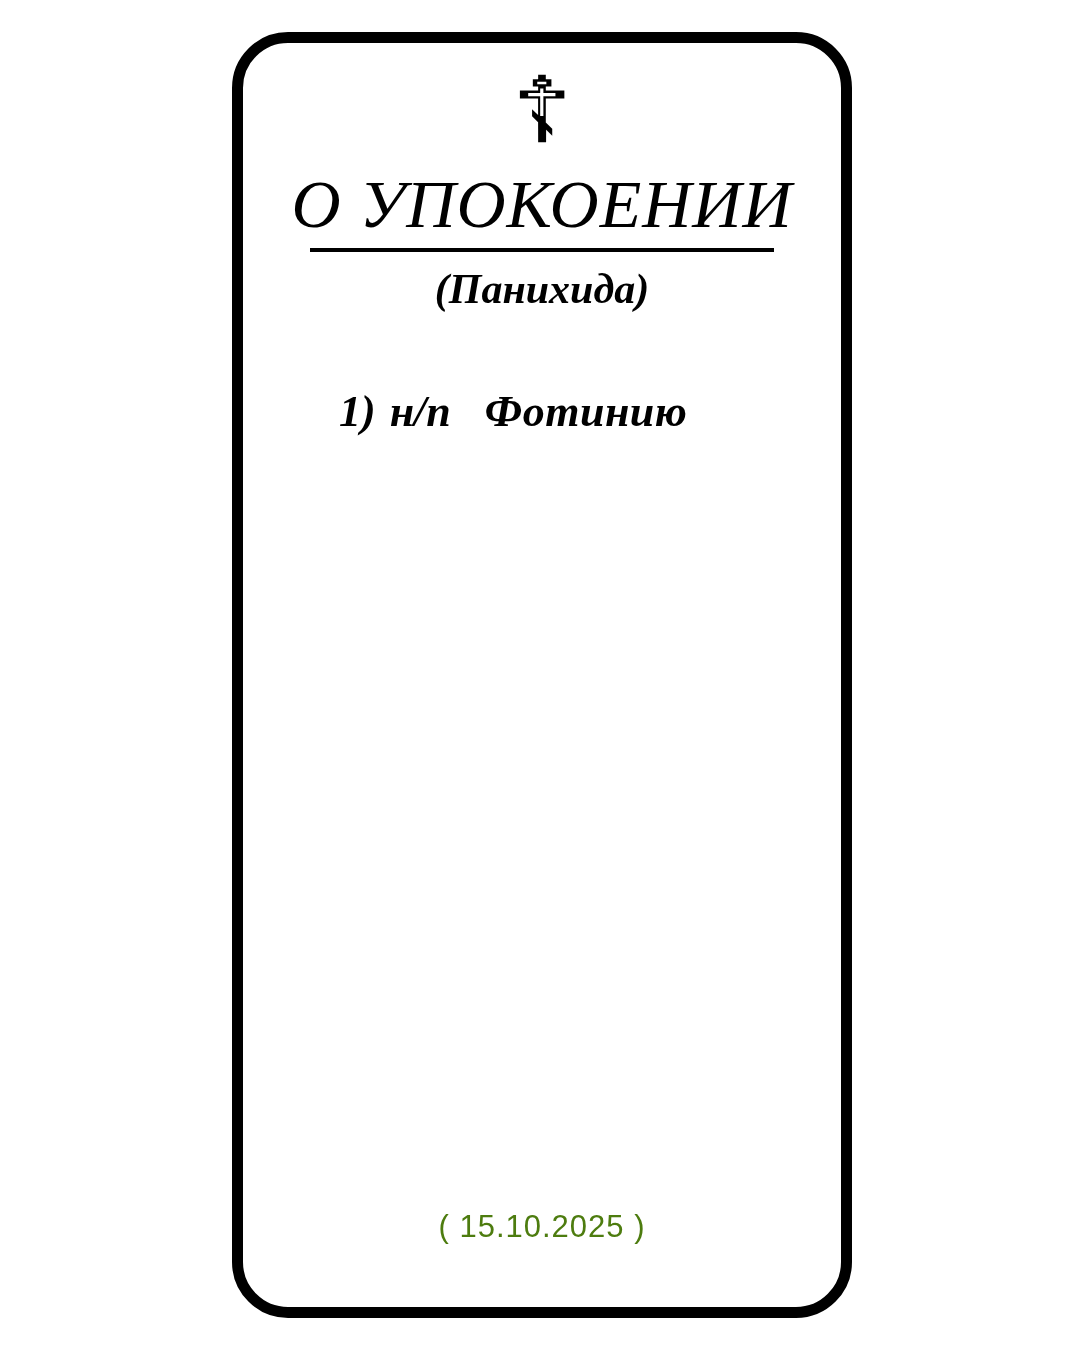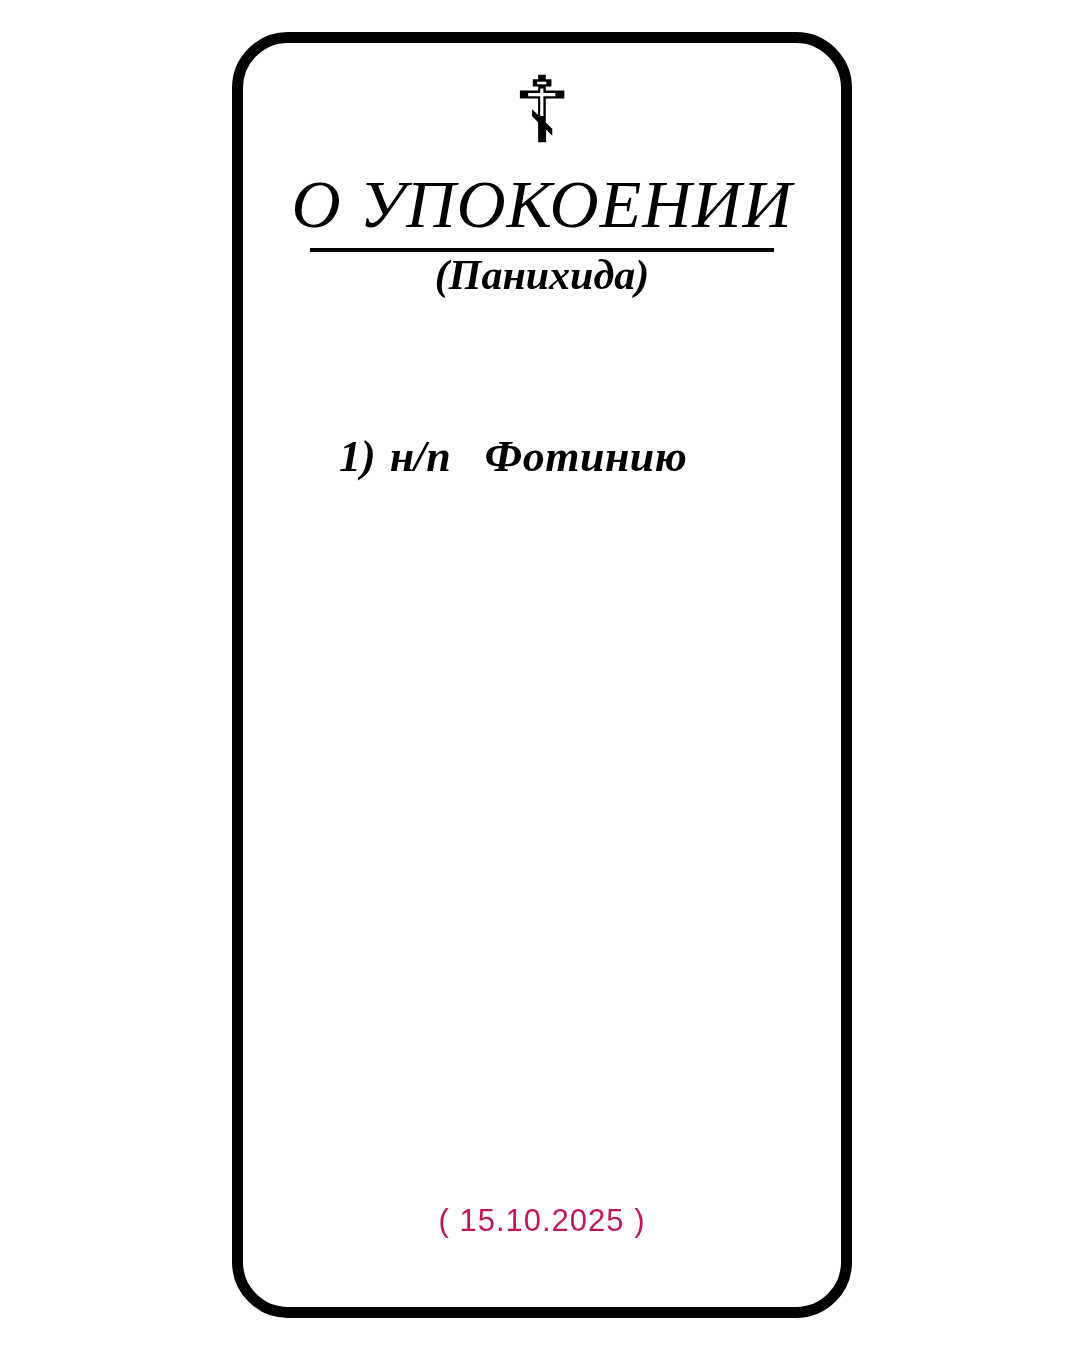--- a/index.html
+++ b/index.html
@@ -78,20 +78,21 @@
     width: 464px;
     height: 4px;
     background: #000000;
     margin: 8px auto 0 auto;
   }
   .title-sub {
     font-family: "Liberation Serif", serif;
     font-style: italic;
     font-weight: bold;
     font-size: 42px;
+    margin-top: 14px;
     line-height: 1.1;
   }
 
   
   .names-list {
     position: absolute;
     top: 340px;
     left: 96px;
     right: 40px;
   }
@@ -107,36 +108,35 @@
   }
   .name-index {
     margin-right: 14px;
   }
   .name-prefix {
     margin-right: 34px;
     text-align: center;
   }
   .name-text {
     letter-spacing: 0.5px;
-    margin-top: 45px;
   }
 
   
   .date-footer {
     position: absolute;
-    bottom: 68px;
+    bottom: 62px;
     left: 0;
     right: 0;
     text-align: center;
     font-family: "Liberation Sans", sans-serif;
     font-style: normal;
     font-weight: normal;
     font-size: 31px;
     letter-spacing: 1px;
-    color: #be185d;
+    color: #4d7c0f;
   }
 </style>
 </head>
 <body>
 
 <div class="page">
 
   <div class="note-card">
     <div class="card-inner">
 

